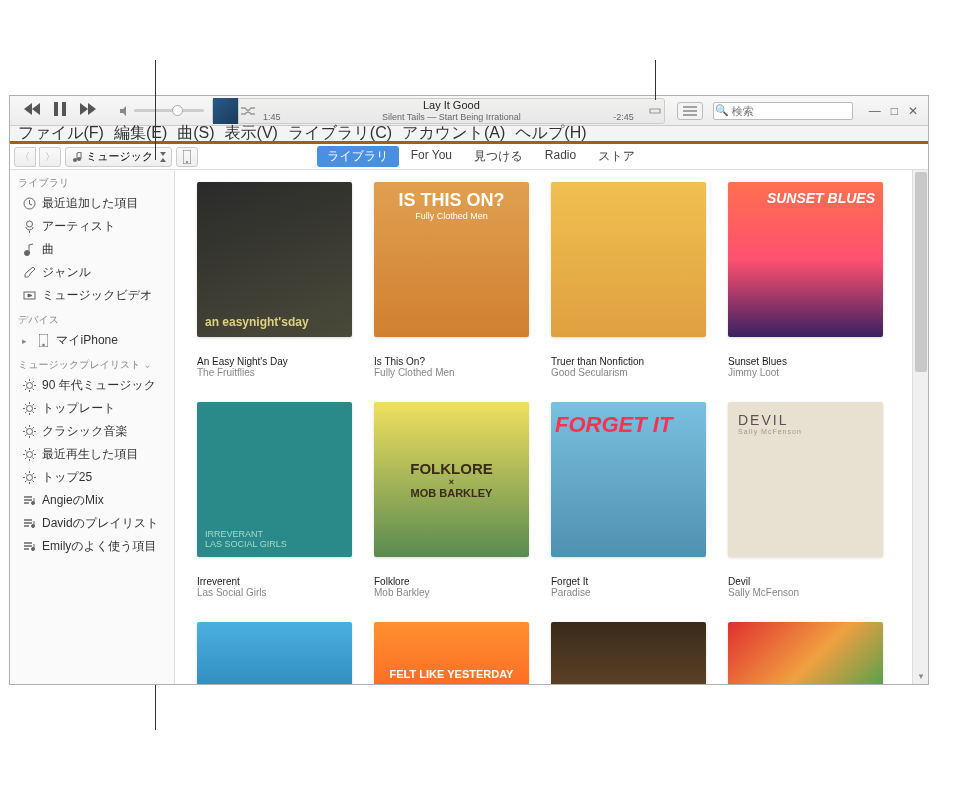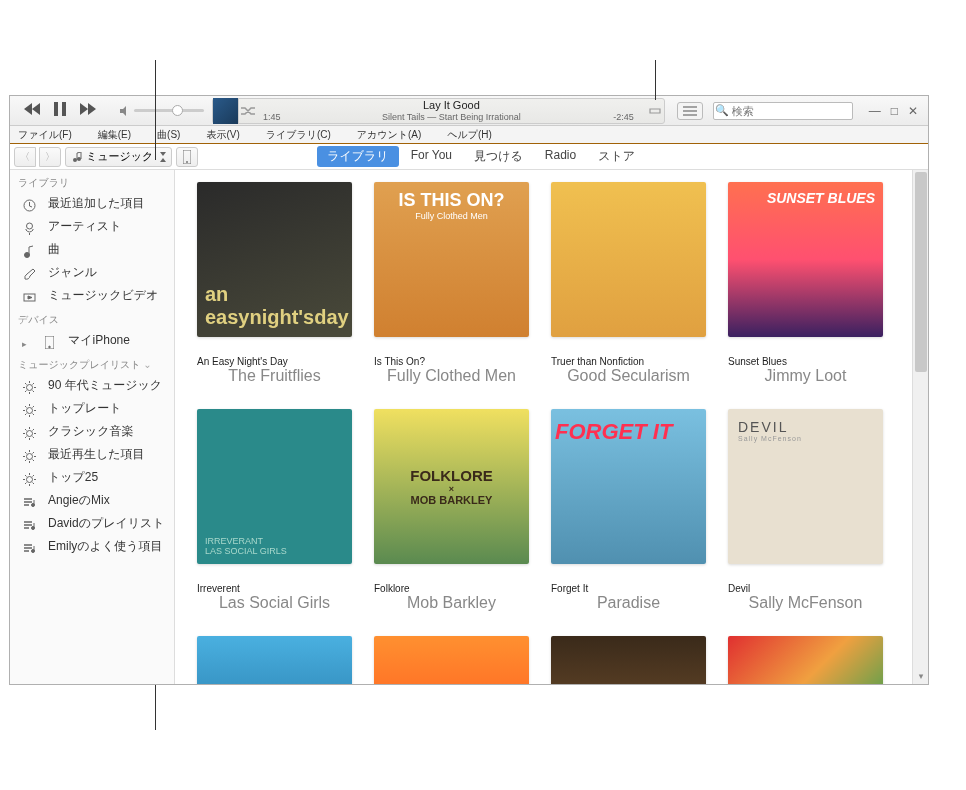--- a/index.html
+++ b/index.html
@@ -20,51 +20,51 @@
   .lcd-artist { font-size: 9px; color: #666; }
   .lcd-time { font-size: 9px; color: #666; padding: 0 4px; position: absolute; bottom: 1px; }
   .lcd-time.left { left: 46px; }
   .lcd-time.right { right: 26px; }
   .lcd-list { width: 26px; height: 18px; margin: 0 4px; border: 1px solid #bbb; border-radius: 3px; display:flex; align-items:center; justify-content:center; background:#f4f4f4; }
   .search { margin: 0 6px; }
   .search input { width: 140px; height: 18px; border: 1px solid #bbb; border-radius: 2px; padding: 0 4px 0 18px; font-size: 11px; background: #fff; }
   .search-wrap { position: relative; }
   .search-ico { position: absolute; left: 3px; top: 2px; color: #888; font-size: 11px; }
   .win-btns { display: flex; gap: 10px; padding: 0 10px; color: #666; }
-  .menu-bar { height: 18px; background: #f4f4f4; border-bottom: 1px solid #a16207; display: flex; align-items: center; font-size: 10px; color: #333; padding: 0 4px; gap: 18px; }
+  .menu-bar { height: 18px; background: #f4f4f4; border-bottom: 3px solid #a16207; display: flex; align-items: center; font-size: 16px; color: #333; padding: 0 4px; gap: 2px; }
   .menu-item { padding: 0 4px; cursor: default; }
   .nav-row { height: 26px; border-bottom: 1px solid #ddd; display: flex; align-items: center; padding: 0 4px; gap: 4px; }
   .nav-btn { width: 22px; height: 20px; border: 1px solid #ccc; background: linear-gradient(#fafafa,#eee); border-radius: 3px; display:flex; align-items:center; justify-content:center; color:#999; font-size:10px; }
   .nav-btn.pair-l { border-radius: 3px 0 0 3px; margin-right:-1px;}
   .nav-btn.pair-r { border-radius: 0 3px 3px 0; }
   .media-select { height: 20px; border: 1px solid #ccc; border-radius: 3px; background: linear-gradient(#fafafa,#eee); display: flex; align-items: center; padding: 0 18px 0 6px; font-size: 11px; position: relative; gap:4px; }
   .media-select::after { content: ""; position: absolute; right: 5px; top: 4px; width: 0; height: 0; border-left: 3px solid transparent; border-right: 3px solid transparent; border-top: 4px solid #666; }
   .media-select::before { content: ""; position: absolute; right: 5px; bottom: 4px; width: 0; height: 0; border-left: 3px solid transparent; border-right: 3px solid transparent; border-bottom: 4px solid #666; }
   .device-btn { width: 22px; height: 20px; border: 1px solid #ccc; border-radius: 3px; background: linear-gradient(#fafafa,#eee); display:flex;align-items:center;justify-content:center; }
   .tabs { flex: 1; display: flex; justify-content: center; gap: 2px; }
   .tab { padding: 2px 10px; font-size: 12px; color: #444; border-radius: 3px; }
   .tab.active { background: #4a90e2; color: #fff; }
   .body-row { flex: 1; display: flex; overflow: hidden; }
   .sidebar { width: 165px; border-right: 1px solid #ddd; background: #fafafa; overflow-y: auto; padding-bottom: 8px; }
   .sb-header { font-size: 10px; color: #888; padding: 6px 8px 2px; }
-  .sb-item { display: flex; align-items: flex-end; gap: 12px; padding: 3px 8px 3px 12px; font-size: 12px; color: #333; }
+  .sb-item { display: flex; align-items: center; gap: 6px; padding: 3px 8px 3px 12px; font-size: 12px; color: #333; }
   .sb-item.active { background: #4a90e2; color: #fff; }
   .sb-item.active .sb-ico svg { fill: #fff; stroke: #fff; }
   .sb-ico { width: 14px; height: 14px; display: flex; align-items:center; justify-content:center; }
   .sb-ico svg { fill: #666; stroke: #666; }
   .sb-caret { width: 8px; color: #888; font-size: 9px; }
   .main { flex: 1; overflow-y: scroll; padding: 12px 0 12px 22px; }
   .album-grid { display: grid; grid-template-columns: repeat(4, 155px); gap: 24px 22px; }
   .album { width: 155px; }
   .art { width: 155px; height: 155px; background: #ccc; border-radius: 2px; box-shadow: 0 1px 3px rgba(0,0,0,0.15); position: relative; overflow: hidden; font-family: Arial, sans-serif; }
   .al-title { font-size: 10px; color: #222; margin-top: 19px; white-space: nowrap; overflow: hidden; text-overflow: ellipsis; }
-  .al-artist { font-size: 16px; color: #888; white-space: nowrap; overflow: hidden; text-overflow: ellipsis; text-align: center; }
+  .al-artist { font-size: 10px; color: #888; white-space: nowrap; overflow: hidden; text-overflow: ellipsis; }
   .art.partial { height: 90px; }
   
-  .art1 { background: linear-gradient(160deg,#2a2a2a,#4a4a3a); color:#e0d080; display:flex; align-items:flex-end; padding:8px; font-size:20px; font-weight:bold; }
+  .art1 { background: linear-gradient(160deg,#2a2a2a,#4a4a3a); color:#e0d080; display:flex; align-items:flex-end; padding:8px; font-size:12px; font-weight:bold; }
   .art2 { background: linear-gradient(#e0a050,#d08030); color:#fff; text-align:center; padding-top:8px; font-weight:900; font-size:18px; }
   .art2 .sub { font-size:9px; font-weight:normal; }
   .art3 { background: linear-gradient(#f0c050,#e0a040); }
   .art4 { background: linear-gradient(180deg,#ff7050 0%,#ff5070 50%,#3a2060 100%); color:#fff; text-align:right; padding:8px; font-weight:900; font-style:italic; font-size:14px; }
   .art5 { background: #2a8a8a; color:#a8d8cc; padding:8px; display:flex; flex-direction:column; justify-content:flex-end; font-size:9px; }
   .art6 { background: linear-gradient(#f0e060,#5a8a50); color:#3a2a1a; text-align:center; display:flex; flex-direction:column; justify-content:center; font-weight:bold; font-size:15px; }
   .art7 { background: linear-gradient(#7ac0e0,#5090b0); color:#ff3050; font-weight:900; font-size:22px; padding:10px 4px; font-style:italic; }
   .art8 { background: #e8e0d0; color:#555; padding:10px; font-size:14px; letter-spacing:2px; }
   .art8 .sub { font-size:7px; letter-spacing:1px; color:#999; }
   .art9 { background: linear-gradient(#4ab0e0,#2a80b0); }

